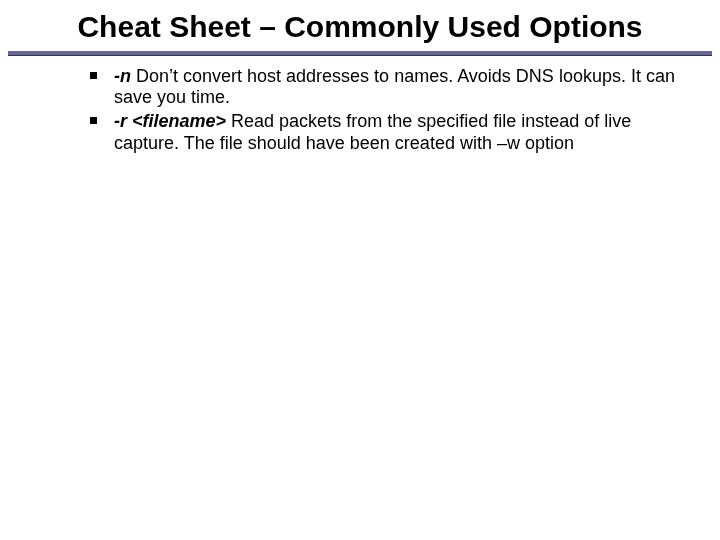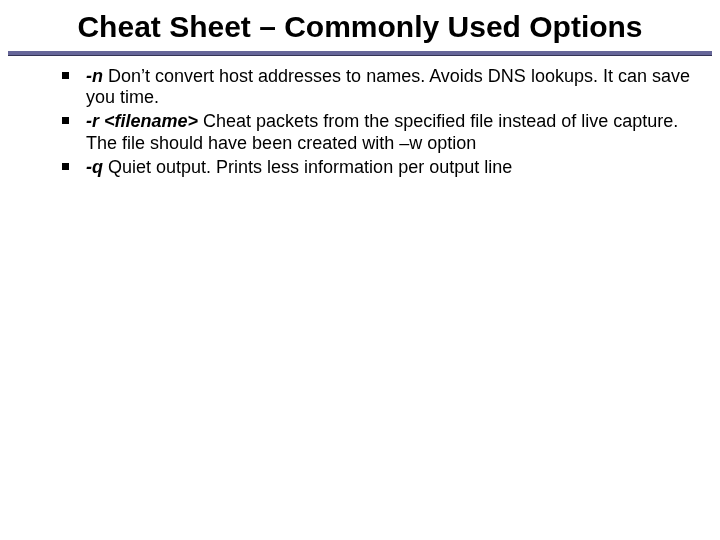--- a/index.html
+++ b/index.html
@@ -28,21 +28,21 @@
   }
   .rule-wrap {
     padding: 0 8px;
   }
   .rule {
     height: 4px;
     background: #666699;
     border-bottom: 1px solid #333355;
   }
   .content {
-    padding: 10px 30px 0 62px;
+    padding: 10px 30px 0 90px;
     font-size: 18px;
     line-height: 1.22;
   }
   .item {
     position: relative;
     padding-left: 24px;
     margin-bottom: 2px;
   }
   .bullet {
     position: absolute;
@@ -68,22 +68,18 @@
   <div class="content">
 
     <div class="item">
       <span class="bullet"></span>
       <span class="flag">-n</span><span> Don’t convert host addresses to names. Avoids DNS lookups.  It can save you time.</span>
     </div>
 
 
     <div class="item">
       <span class="bullet"></span>
-      <span class="flag">-r &lt;filename&gt;</span><span> Cheat packets from the specified file instead of live capture.  The file should have been created with –w option</span>
+      <span class="flag">-r &lt;filename&gt;</span><span> Read packets from the specified file instead of live capture.  The file should have been created with –w option</span>
     </div>
 
-    <div class="item">
-      <span class="bullet"></span>
-      <span class="flag">-q</span><span> Quiet output.  Prints less information per output line</span>
-    </div>
 
   </div>
 </div>
 
 </body></html>

